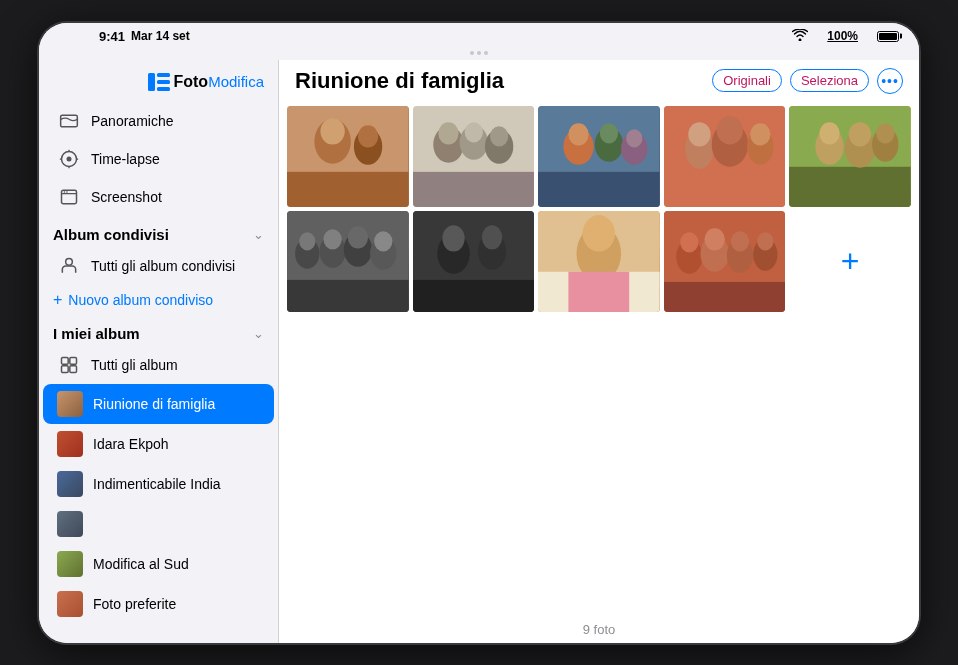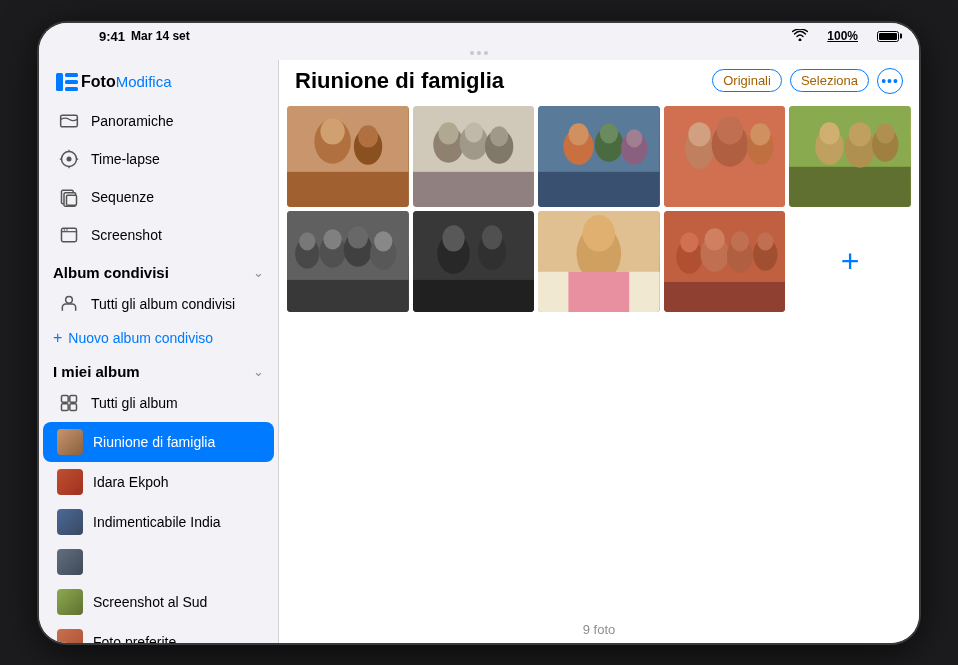--- a/index.html
+++ b/index.html
@@ -69,21 +69,21 @@
       background: #f2f2f7;
       display: flex;
       flex-direction: column;
       flex-shrink: 0;
       overflow-y: auto;
       border-right: 1px solid #d1d1d6;
     }
     
     .sidebar-header {
       display: flex;
-      justify-content: flex-start;
+      justify-content: flex-end;
       align-items: center;
       padding: 8px 14px 6px 14px;
       flex-shrink: 0;
     }
     .sidebar-header-title {
       font-size: 16px;
       font-weight: 600;
       color: #000;
     }
     .sidebar-header-edit {
@@ -174,21 +174,21 @@
       color: #000;
     }
     .header-actions {
       display: flex; gap: 8px; align-items: center;
     }
     .action-btn {
       border: 1.5px solid #007aff;
       border-radius: 14px;
       padding: 3px 10px;
       font-size: 13px;
-      color: #a16207;
+      color: #be185d;
       background: none;
       cursor: pointer;
     }
     .action-btn-dots {
       border: 1.5px solid #007aff;
       border-radius: 50%;
       width: 26px; height: 26px;
       display: flex; align-items: center; justify-content: center;
       cursor: pointer;
       color: #007aff;
@@ -363,30 +363,20 @@
             <circle cx="12" cy="12" r="9"></circle>
             <circle cx="12" cy="12" r="3" fill="#555" stroke="none"></circle>
             <path d="M12 3 L12 1 M21 12 L23 12 M12 21 L12 23 M3 12 L1 12" stroke="#555" stroke-width="1.5"></path>
           </svg>
         </div>
         <span class="item-label">Time-lapse</span>
       </div>
       <div class="sidebar-item">
         <div class="item-icon">
           <svg viewBox="0 0 24 24" fill="none" stroke="#555" stroke-width="1.8">
-            <rect x="3" y="4" width="14" height="16" rx="1.5"></rect>
-            <rect x="6" y="7" width="14" height="16" rx="1.5" fill="#f2f2f7" stroke="#555"></rect>
-            <rect x="9" y="10" width="12" height="12" rx="1.5" fill="#f2f2f7" stroke="#555"></rect>
-          </svg>
-        </div>
-        <span class="item-label">Sequenze</span>
-      </div>
-      <div class="sidebar-item">
-        <div class="item-icon">
-          <svg viewBox="0 0 24 24" fill="none" stroke="#555" stroke-width="1.8">
             <rect x="3" y="4" width="18" height="16" rx="2"></rect>
             <path d="M3 8 L21 8" stroke="#555" stroke-width="1.5"></path>
             <circle cx="6.5" cy="6" r="1" fill="#555" stroke="none"></circle>
             <circle cx="9.5" cy="6" r="1" fill="#555" stroke="none"></circle>
           </svg>
         </div>
         <span class="item-label">Screenshot</span>
       </div>
 
       <div class="section-header">
@@ -437,21 +427,21 @@
         <div class="item-thumb thumb-india" style="width:26px;height:26px;border-radius:4px;"></div>
         <span class="item-label">Indimenticabile India</span>
       </div>
 
       <div class="sidebar-item">
         <div class="item-thumb thumb-bici" style="width:26px;height:26px;border-radius:4px;"></div>
       </div>
 
       <div class="sidebar-item">
         <div class="item-thumb thumb-avventure" style="width:26px;height:26px;border-radius:4px;"></div>
-        <span class="item-label">Screenshot al Sud</span>
+        <span class="item-label">Modifica al Sud</span>
       </div>
 
       <div class="sidebar-item">
         <div class="item-thumb thumb-preferite" style="width:26px;height:26px;border-radius:4px;"></div>
         <span class="item-label">Foto preferite</span>
       </div>
 
     </div>
 
     <div class="main-content">

